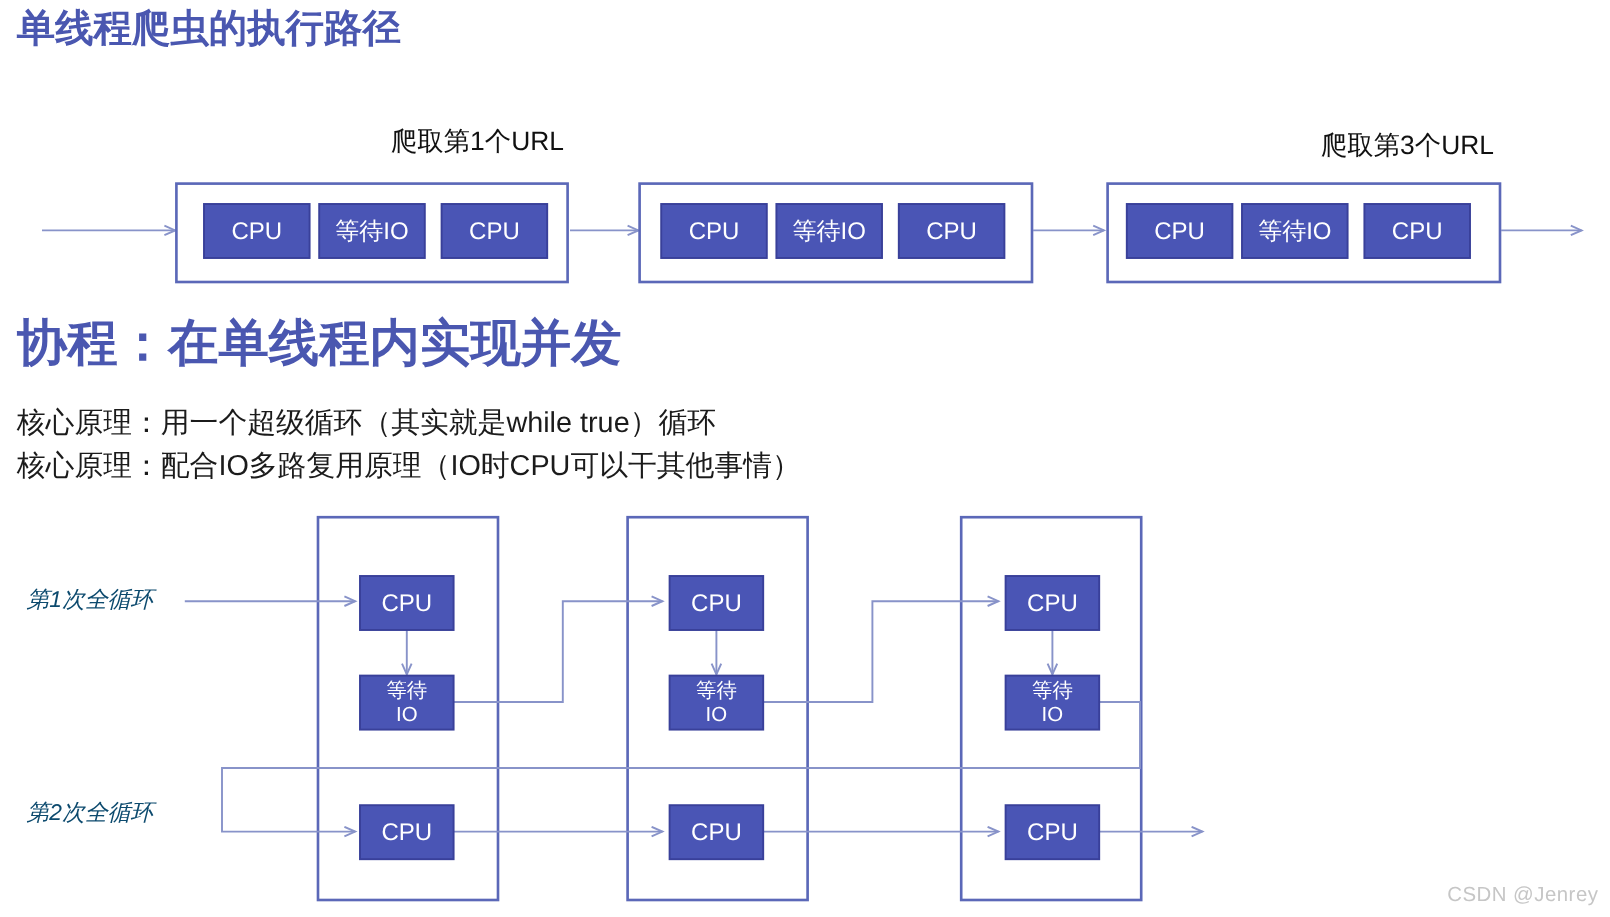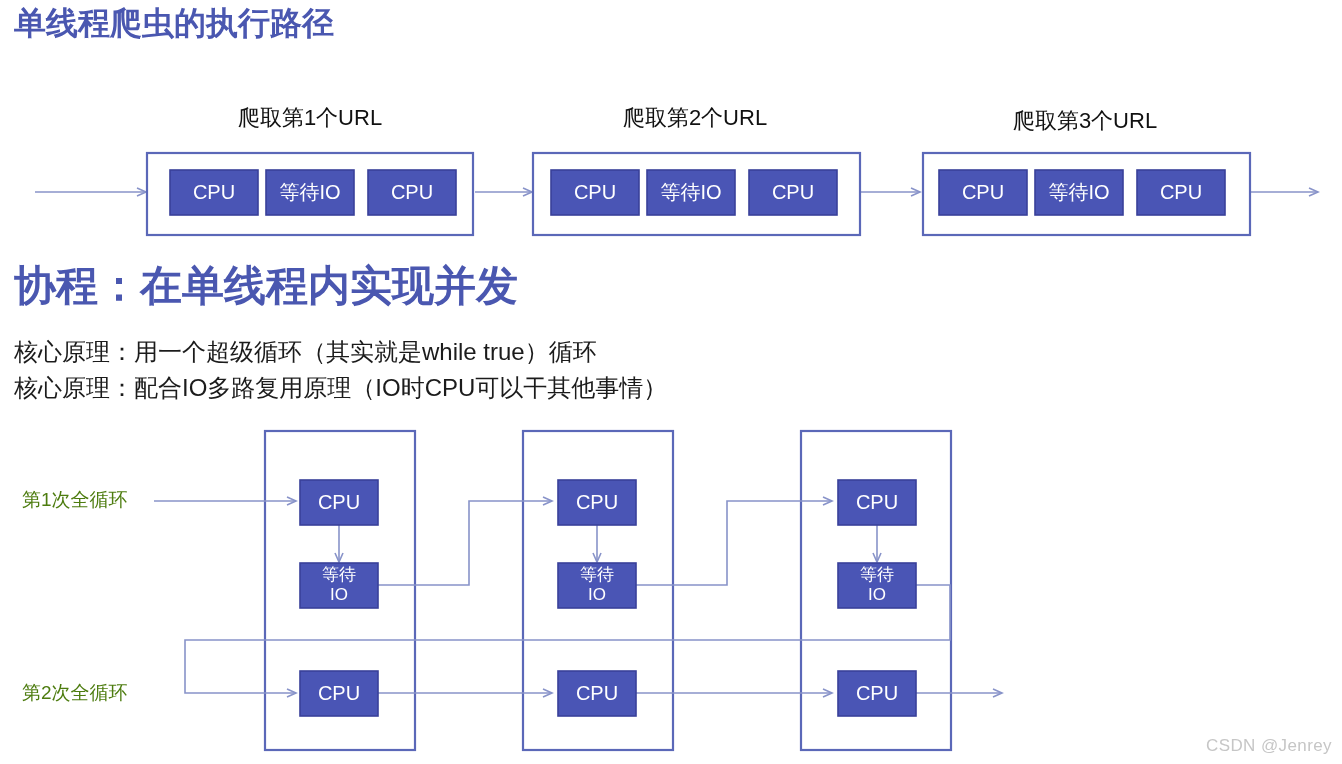--- a/index.html
+++ b/index.html
@@ -28,28 +28,29 @@
     white-space:nowrap;
   }
   #principle-1{left:14px;top:336px;}
   #principle-2{left:14px;top:372px;}
 
   .grouplabel{
     position:absolute;
     color:#111111;
     font-size:22px;
     white-space:nowrap;
-    text-align:center;
+    text-align:right;
   }
 
   .looplabel{
     position:absolute;
-    color:#4d7c0f;
+    color:#0c4a6e;
     font-size:19px;
     white-space:nowrap;
+    font-style:italic;
   }
 
   .watermark{
     position:absolute;
     right:10px;bottom:8px;
     color:#c6c6c6;
     font-size:17px;
     white-space:nowrap;
     letter-spacing:0.4px;
   }
@@ -70,29 +71,28 @@
   }
 </style>
 </head>
 <body>
 
 <div class="canvas">
 
   <div class="h1" id="title-main">单线程爬虫的执行路径</div>
 
   <div class="grouplabel" style="left:150px;top:103px;width:320px;">爬取第1个URL</div>
-  <div class="grouplabel" style="left:535px;top:103px;width:320px;">爬取第2个URL</div>
   <div class="grouplabel" style="left:925px;top:106px;width:320px;">爬取第3个URL</div>
 
   <div class="h1" id="title-sub">协程：在单线程内实现并发</div>
   <div class="bodytext" id="principle-2">核心原理：配合IO多路复用原理（IO时CPU可以干其他事情）</div>
   <div class="bodytext" id="principle-1">核心原理：用一个超级循环（其实就是while true）循环</div>
 
   <div class="looplabel" style="left:22px;top:487px;">第1次全循环</div>
-  <div class="looplabel" style="left:22px;top:680px;">第2次全循环</div>
+  <div class="looplabel" style="left:22px;top:664px;">第2次全循环</div>
 
   <svg viewBox="0 0 1342 764">
     <defs>
       <marker id="ah" markerWidth="12" markerHeight="12" refX="10" refY="5" orient="auto" markerUnits="userSpaceOnUse">
         <path d="M1,1 L10,5 L1,9" fill="none" stroke="#8893c9" stroke-width="1.6"></path>
       </marker>
     </defs>
 
     <g>
 

